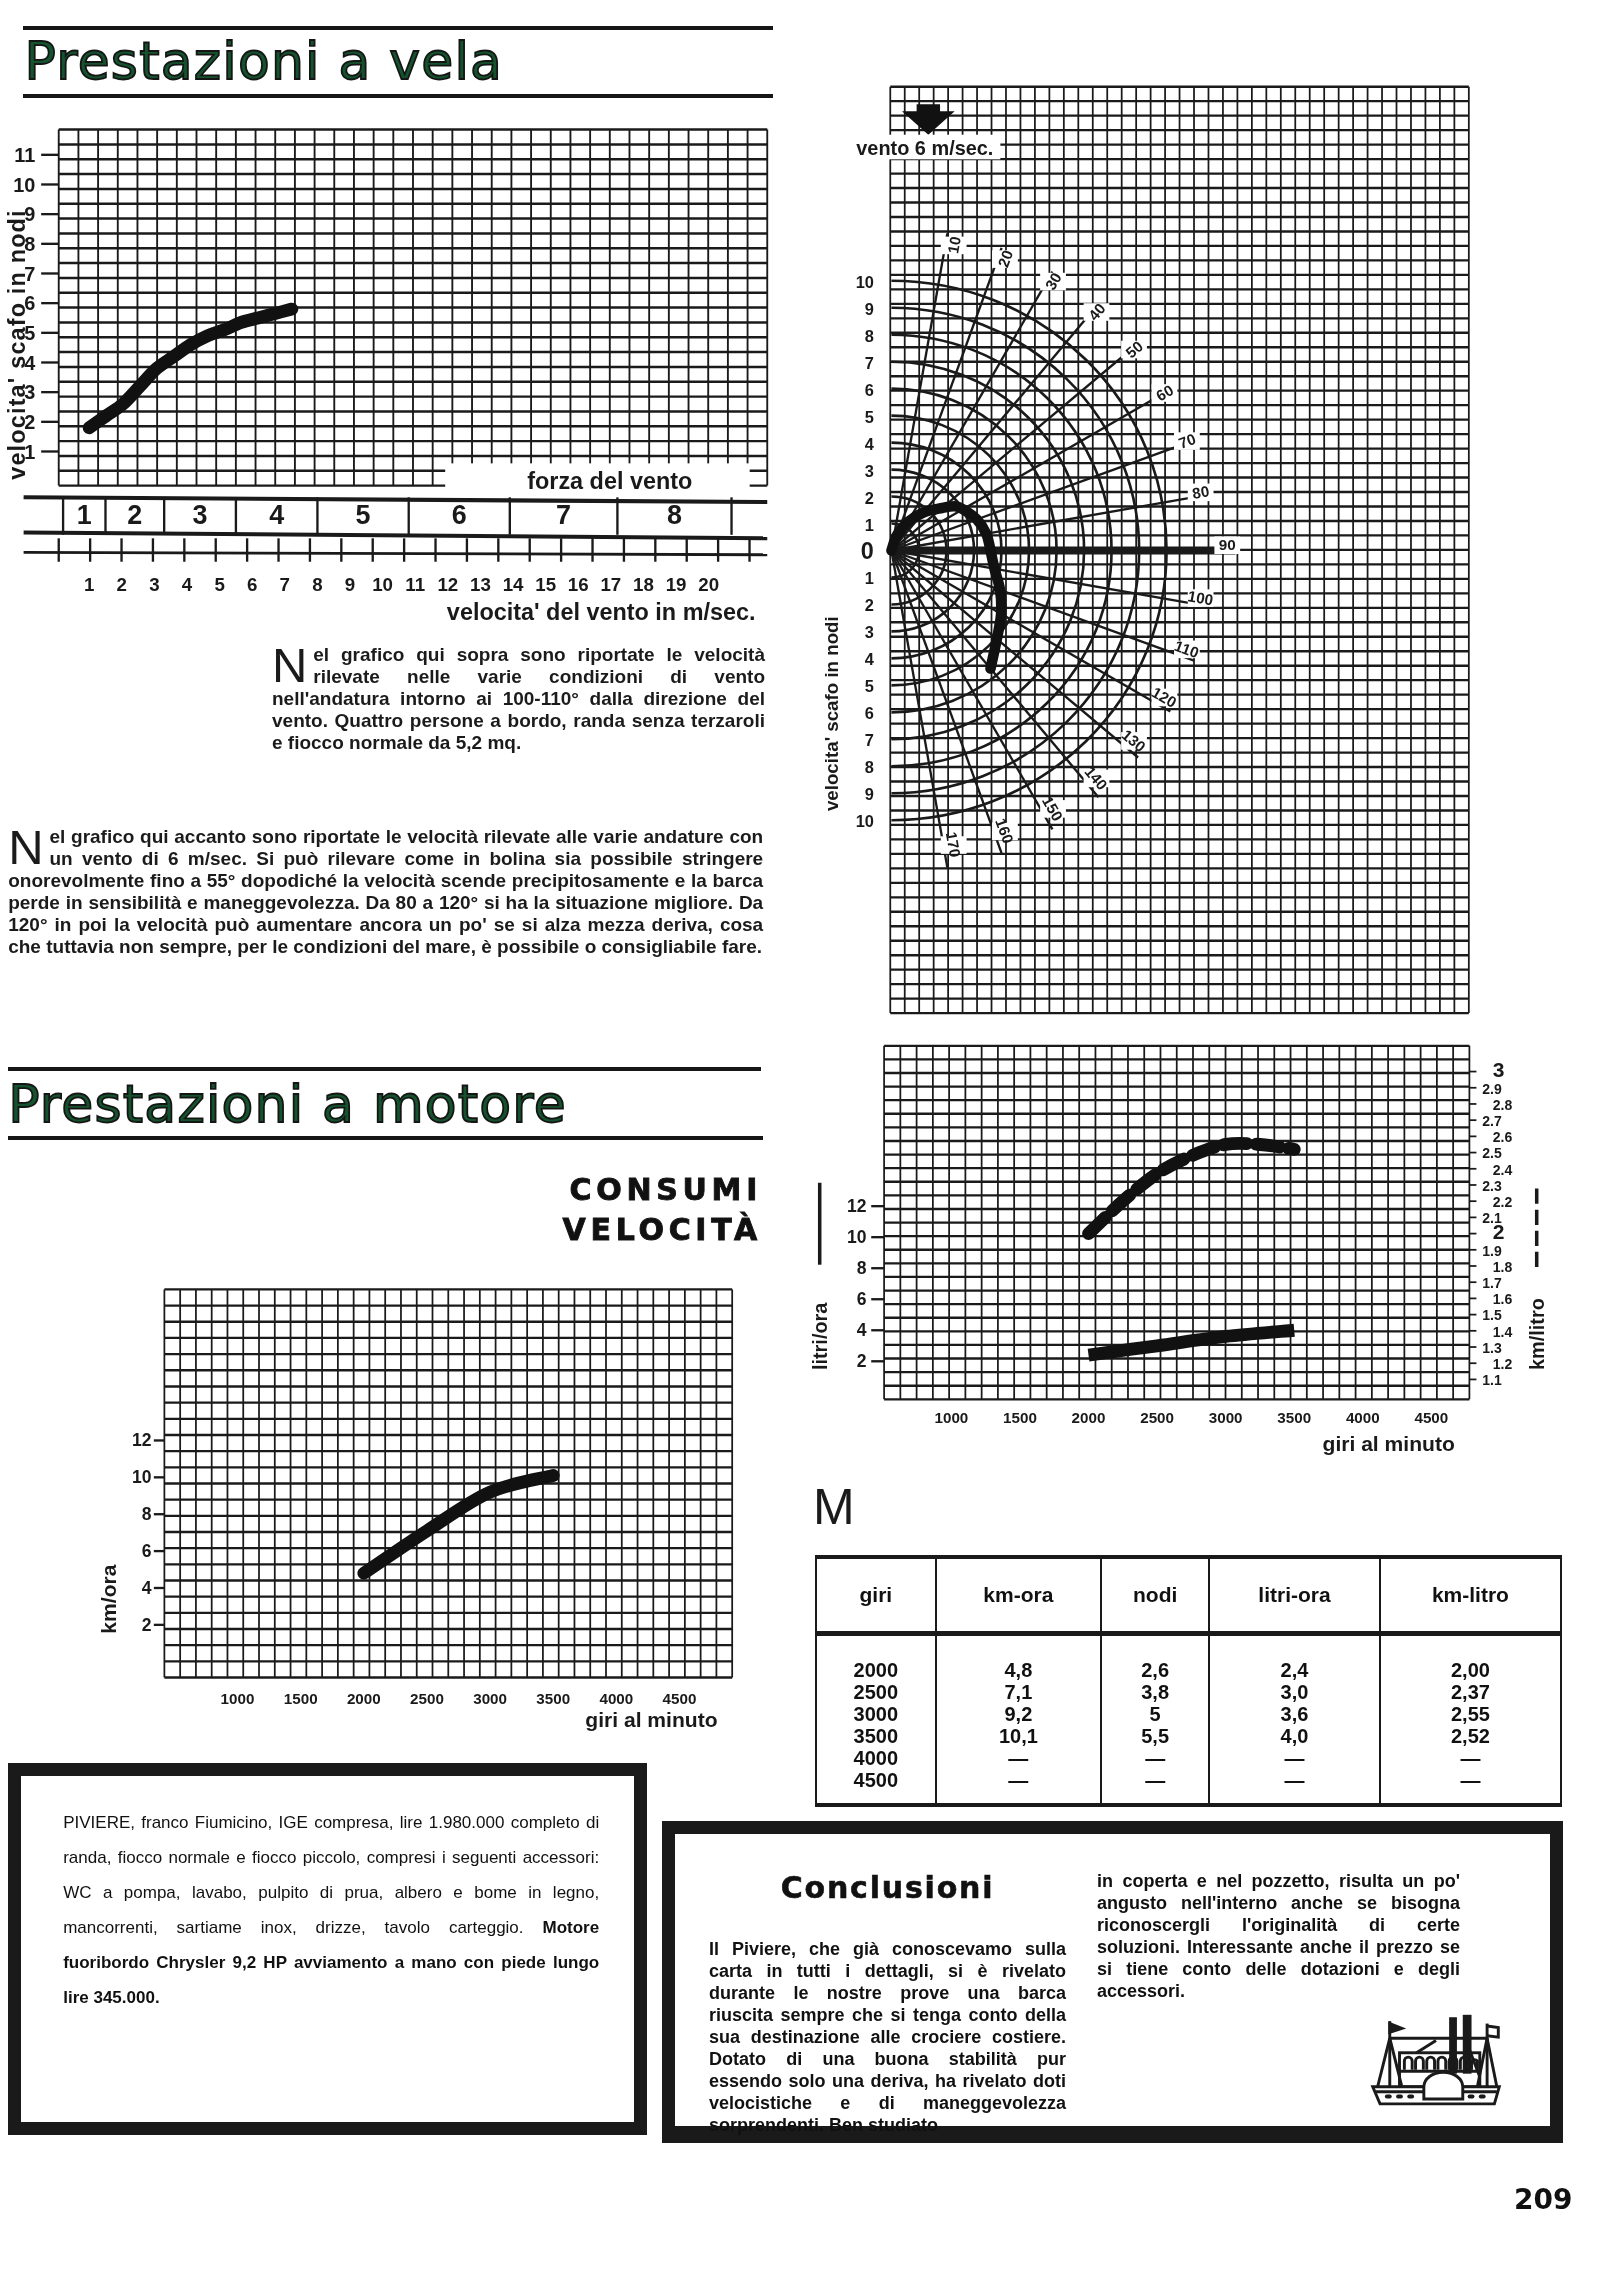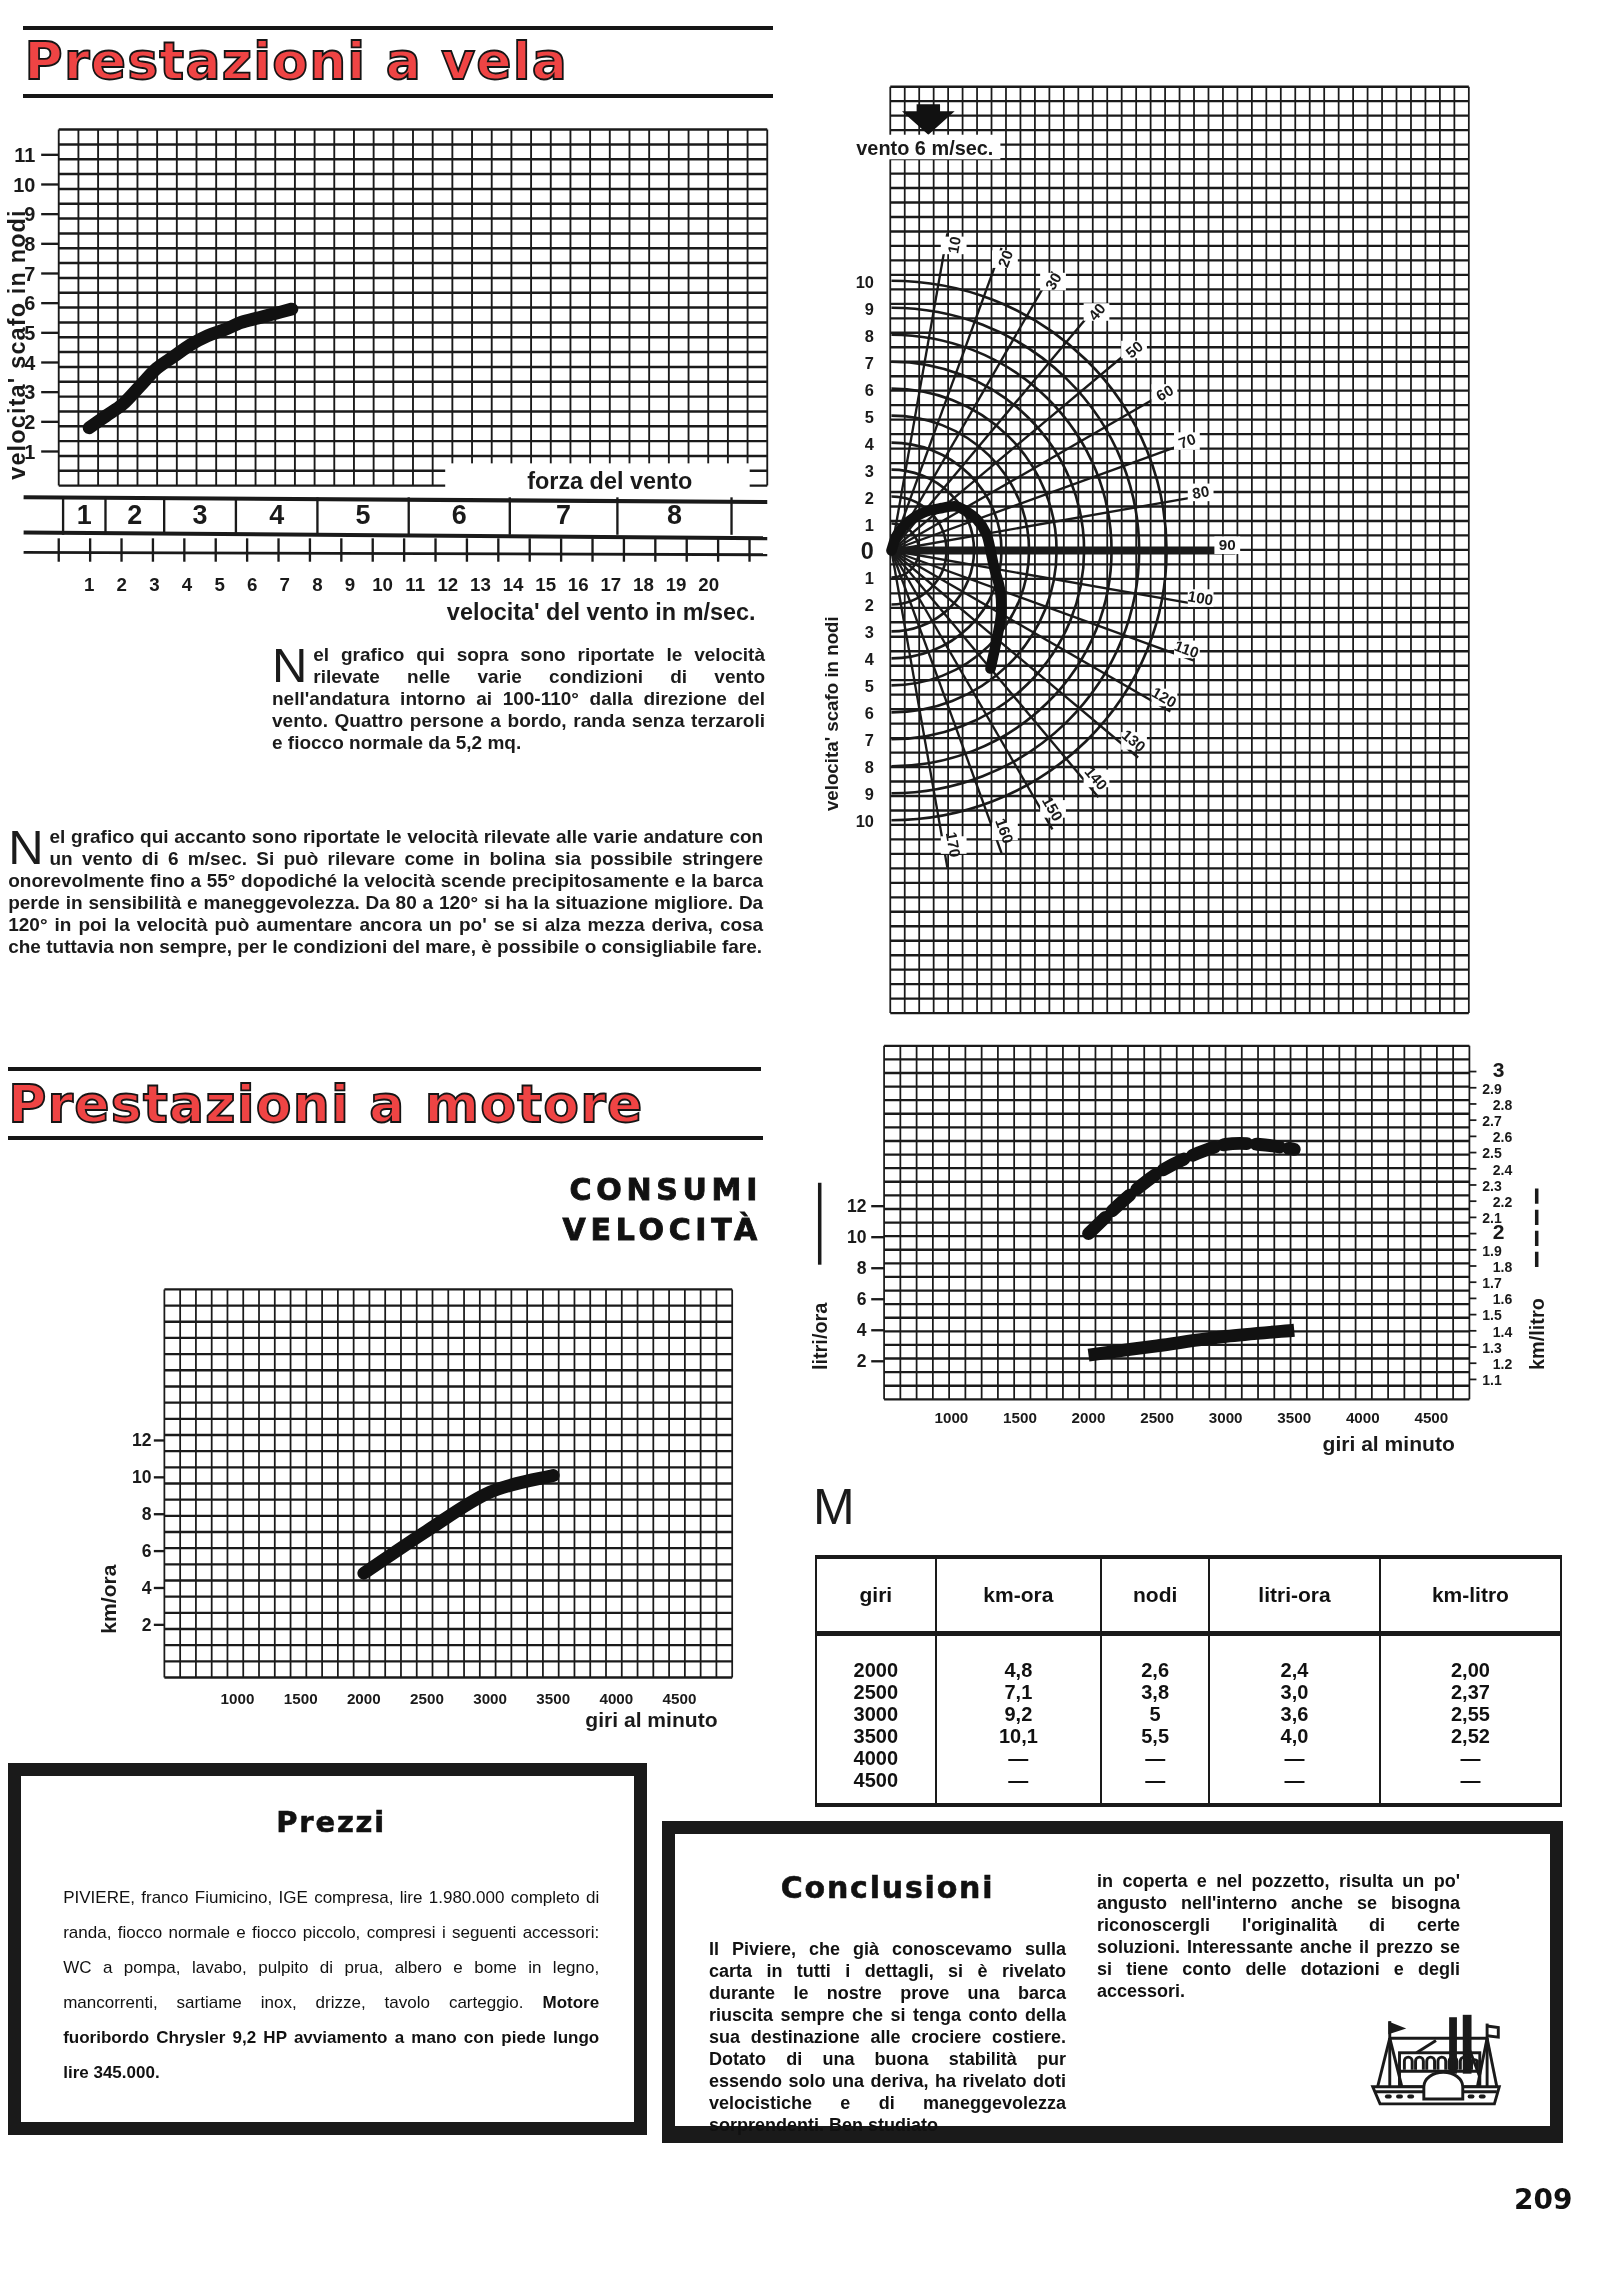--- a/index.html
+++ b/index.html
@@ -1,19 +1,19 @@
 <!DOCTYPE html>
 <html style="font-size:9.4px"><head>
 <meta charset="utf-8">
 <style>
   html,body{margin:0;padding:0;background:#fff;}
   body{width:1597px;height:2295px;position:relative;overflow:hidden;font-family:"Liberation Sans",sans-serif;color:#111;}
   .abs{position:absolute;}
   .rule{position:absolute;background:#161616;height:4.1px;}
-  .section-title{position:absolute;font-family:"DejaVu Sans",sans-serif;font-weight:700;color:#ef4444;letter-spacing:1.2px;white-space:nowrap;-webkit-text-stroke:1.8px #151515;}
+  .section-title{position:absolute;font-family:"DejaVu Sans",sans-serif;font-weight:400;color:#14532d;letter-spacing:1.2px;white-space:nowrap;-webkit-text-stroke:1.8px #151515;}
   .para{position:absolute;font-family:"Liberation Sans",sans-serif;font-weight:bold;font-size:19px;line-height:22px;text-align:justify;color:#1b1b1b;}
   .dropcap{float:left;font-size:49px;line-height:41px;margin:1.2px 5.9px 0 0;font-weight:normal;font-family:"Liberation Sans",sans-serif;}
   .subhead{position:absolute;font-family:"DejaVu Sans",sans-serif;font-weight:900;font-size:30px;letter-spacing:4.7px;line-height:40px;text-align:right;-webkit-text-stroke:0.9px #151515;}
   svg text{font-family:"Liberation Sans",sans-serif;font-weight:bold;fill:#1a1a1a;}
   .box{position:absolute;border:13px solid #1a1a1a;background:#fff;box-sizing:border-box;}
   .box-title{font-family:"DejaVu Sans",sans-serif;font-weight:900;font-size:29px;letter-spacing:1.8px;-webkit-text-stroke:0.6px #151515;}
   table.data{position:absolute;border-collapse:collapse;font-family:"Liberation Sans",sans-serif;font-weight:bold;}
   table.data th{font-size:21px;height:70px;border-left:2.9px solid #1a1a1a;border-right:2.9px solid #1a1a1a;border-bottom:5.9px solid #1a1a1a;}
   table.data td{font-size:20px;line-height:22px;border-left:2.9px solid #1a1a1a;border-right:2.9px solid #1a1a1a;text-align:center;padding:0 3.5px;}
   table.data{border-top:4.1px solid #1a1a1a;border-bottom:4.1px solid #1a1a1a;padding-left:21px;}
@@ -678,21 +678,20 @@
         <td style="padding-bottom: 11.7px;">4500</td>
         <td style="padding-bottom: 11.7px;">—</td>
         <td style="padding-bottom: 11.7px;">—</td>
         <td style="padding-bottom: 11.7px;">—</td>
         <td style="padding-bottom: 11.7px;">—</td>
       </tr>
     </tbody>
 </table>
 
 <div class="box" style="left:8.2px;top:1763px;width:639px;height:372px;padding:29px 35px 17.6px 42px;">
-  <div class="box-title" style="text-align:center;margin-bottom:41px;">Prezzi</div>
   <div style="font-family:'Liberation Sans',sans-serif;font-size:17px;line-height:35px;text-align:justify;">
     <span>PIVIERE, franco Fiumicino, IGE compresa, lire 1.980.000 completo di randa, fiocco normale e fiocco piccolo, compresi i seguenti accessori: WC a pompa, lavabo, pulpito di prua, albero e bome in legno, mancorrenti, sartiame inox, drizze, tavolo carteggio.</span>
     <b>Motore fuoribordo Chrysler 9,2 HP avviamento a mano con piede lungo lire 345.000.</b>
   </div>
 </div>
 
 <div class="box" style="left:662px;top:1821px;width:901px;height:322px;padding:23.4px 23.4px 11.7px 23.4px;border-bottom-width:17.6px;">
   <div style="position:absolute;left:34px;top:36px;width:357px;">
     <div class="box-title" style="text-align:center;font-size:30px;margin-bottom:33px;">Conclusioni</div>
     <div style="font-family:'Liberation Sans',sans-serif;font-weight:bold;font-size:18px;line-height:22px;text-align:justify;">Il Piviere, che già conoscevamo sulla carta in tutti i dettagli, si è rivelato durante le nostre prove una barca riuscita sempre che si tenga conto della sua destinazione alle crociere costiere. Dotato di una buona stabilità pur essendo solo una deriva, ha rivelato doti velocistiche e di maneggevolezza sorprendenti. Ben studiato</div>

